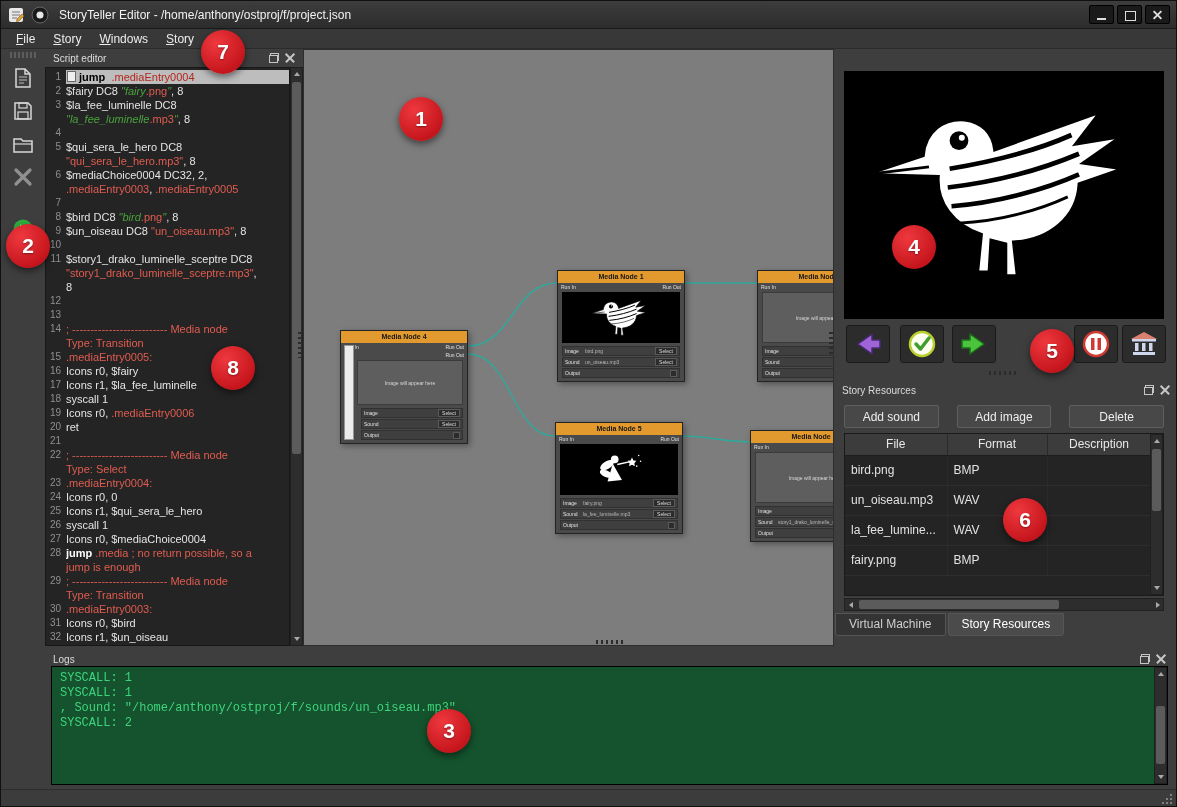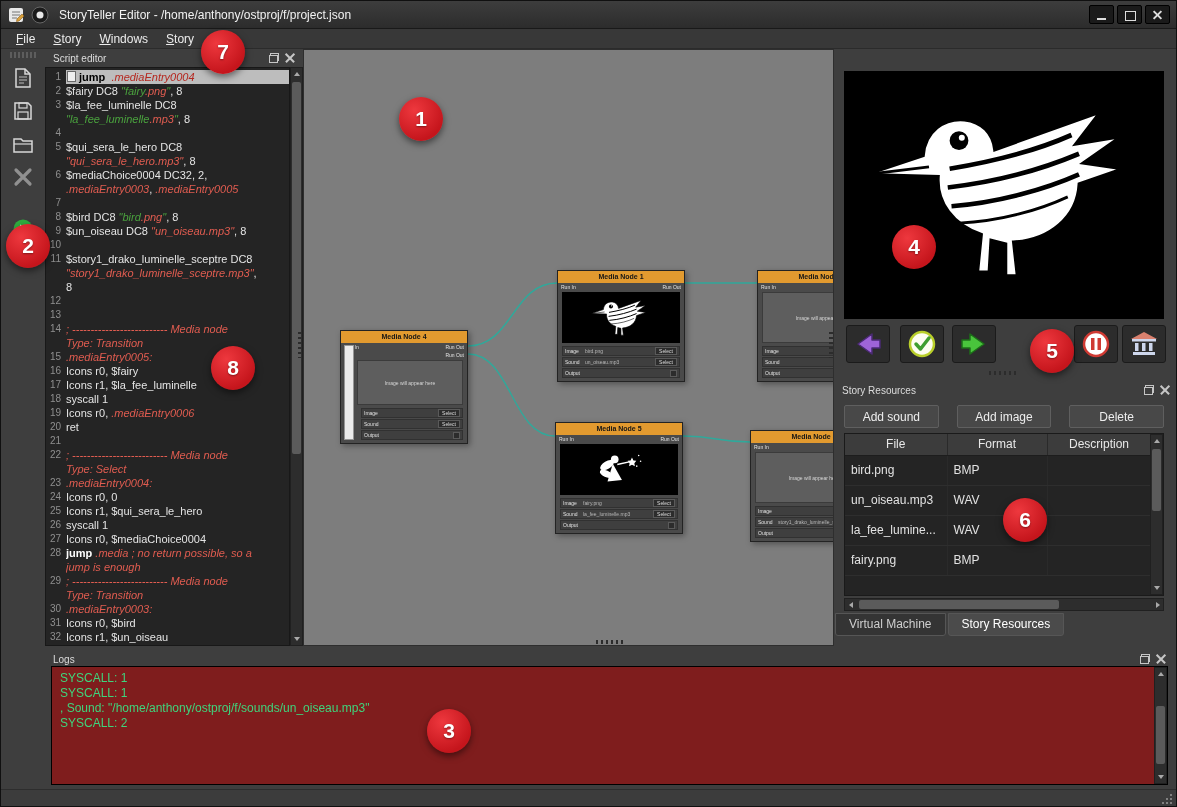--- a/index.html
+++ b/index.html
@@ -38,21 +38,21 @@
 .script-panel{position:absolute;left:44px;top:48px;width:258px;height:597px}
 .editor{position:absolute;left:0;top:18px;width:245px;height:579px;background:#242424;border:1px solid #181818;overflow:hidden;padding-top:2px}
 .crow{display:flex;height:14px;line-height:14px;font-size:11px;white-space:pre}
 .ln{flex:none;width:20px;text-align:right;padding-right:5px;color:#8f8f8f;font-size:10px}
 .ct{flex:1;color:#e4e4e4;overflow:hidden}
 .crow.sel .ct{background:#bdbdbd;color:#111}
 .crow.sel .ct::before{content:"";display:inline-block;width:7px;height:9px;background:#efefef;border:1px solid #6a6a6a;margin:0 3px 0 1px;vertical-align:-1px}
 .tk-t{color:inherit}
 .tk-k{font-weight:bold;color:#fff}
 .crow.sel .tk-k,.crow.sel .tk-t{color:#000}
-.tk-r{color:#e05c50;font-style:italic}
+.tk-r{color:#e05c50;}
 .crow.sel .tk-r{color:#b5271f}
 .tk-g{color:#4aa23e;font-style:italic}
 
 .sbar{position:absolute;background:#2d2d2d;border:1px solid #202020}
 .sbar.v{width:13px}
 .sbar.h{height:13px}
 .sb-btn{position:absolute;display:flex;align-items:center;justify-content:center;width:11px;height:12px}
 .sb-btn.top{top:0;left:0}.sb-btn.bottom{bottom:0;left:0}
 .sb-btn.left{left:0;top:0}.sb-btn.right{right:0;top:0}
 .sb-handle{position:absolute;background:#5b5b5b;border-radius:2px}
@@ -100,21 +100,21 @@
 .res-table table{border-collapse:collapse;width:306px;table-layout:fixed;font-size:12px}
 .res-table th{height:21px;background:#3c3c3c;border-right:1px solid #2a2a2a;border-bottom:1px solid #1d1d1d;font-weight:normal;color:#e8e8e8}
 .res-table td{height:30px;border-bottom:1px solid #2e2e2e;border-right:1px solid #2a2a2a;padding-left:6px;color:#e2e2e2;overflow:hidden;white-space:nowrap}
 .res-vscroll{right:0;top:0;height:161px}
 .res-hscroll{left:10px;top:549px;width:320px}
 .tabs{position:absolute;left:0;top:564px;display:flex;gap:2px;padding-left:1px}
 .tab{height:23px;padding:0 13px;background:#343434;border:1px solid #565656;line-height:21px;font-size:12px;color:#cfcfcf;border-radius:0 0 3px 3px;cursor:pointer}
 .tab.active{background:#4b4b4b;color:#fff}
 
 .logs-panel{position:absolute;left:44px;top:645px;width:1129px;height:143px}
-.logs-content{position:absolute;left:6px;top:20px;right:6px;bottom:4px;background:#7f1d1d;border:1px solid #000;padding:4px 26px 4px 8px;font-family:Liberation Sans, sans-serif;font-size:12px;line-height:15px;color:#3fd47c;overflow:hidden}
+.logs-content{position:absolute;left:6px;top:20px;right:6px;bottom:4px;background:#14532d;border:1px solid #000;padding:4px 26px 4px 8px;font-family:Liberation Mono, monospace;font-size:12px;line-height:15px;color:#3fd47c;overflow:hidden}
 .logs-sbar{right:7px;top:21px;height:117px}
 
 .statusbar{position:absolute;left:0;top:788px;width:100%;height:19px;background:#3c3c3c;border-top:1px solid #2d2d2d}
 .size-grip{position:absolute;right:3px;bottom:3px;width:12px;height:12px;cursor:nwse-resize;
  background:radial-gradient(circle at 10px 2px,#808080 1px,transparent 1.4px),
  radial-gradient(circle at 6px 6px,#808080 1px,transparent 1.4px),
  radial-gradient(circle at 10px 6px,#808080 1px,transparent 1.4px),
  radial-gradient(circle at 2px 10px,#808080 1px,transparent 1.4px),
  radial-gradient(circle at 6px 10px,#808080 1px,transparent 1.4px),
  radial-gradient(circle at 10px 10px,#808080 1px,transparent 1.4px)}

